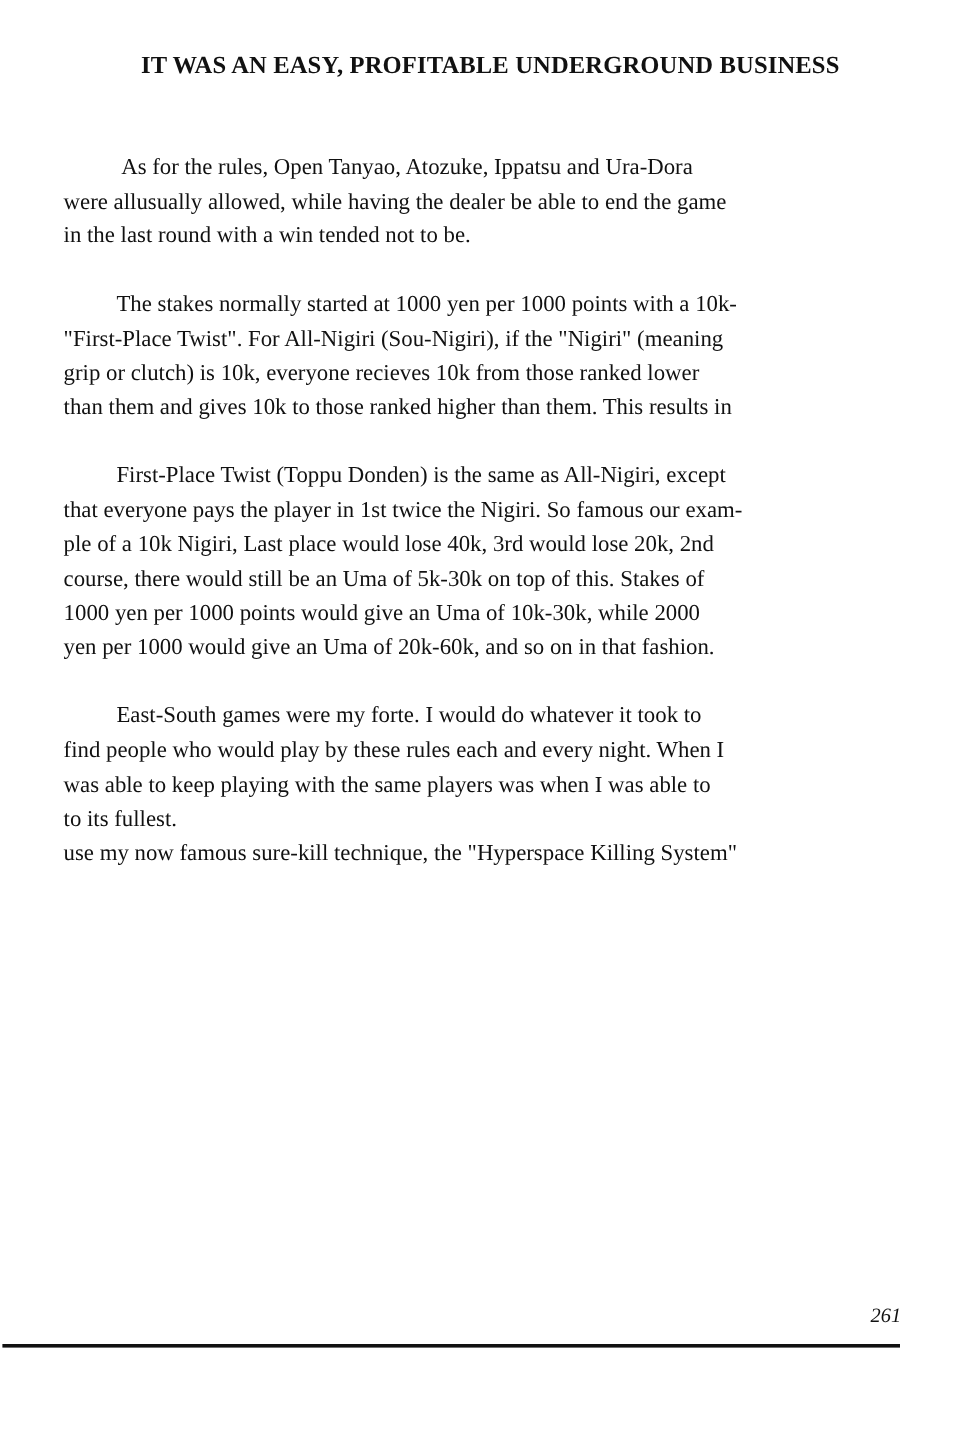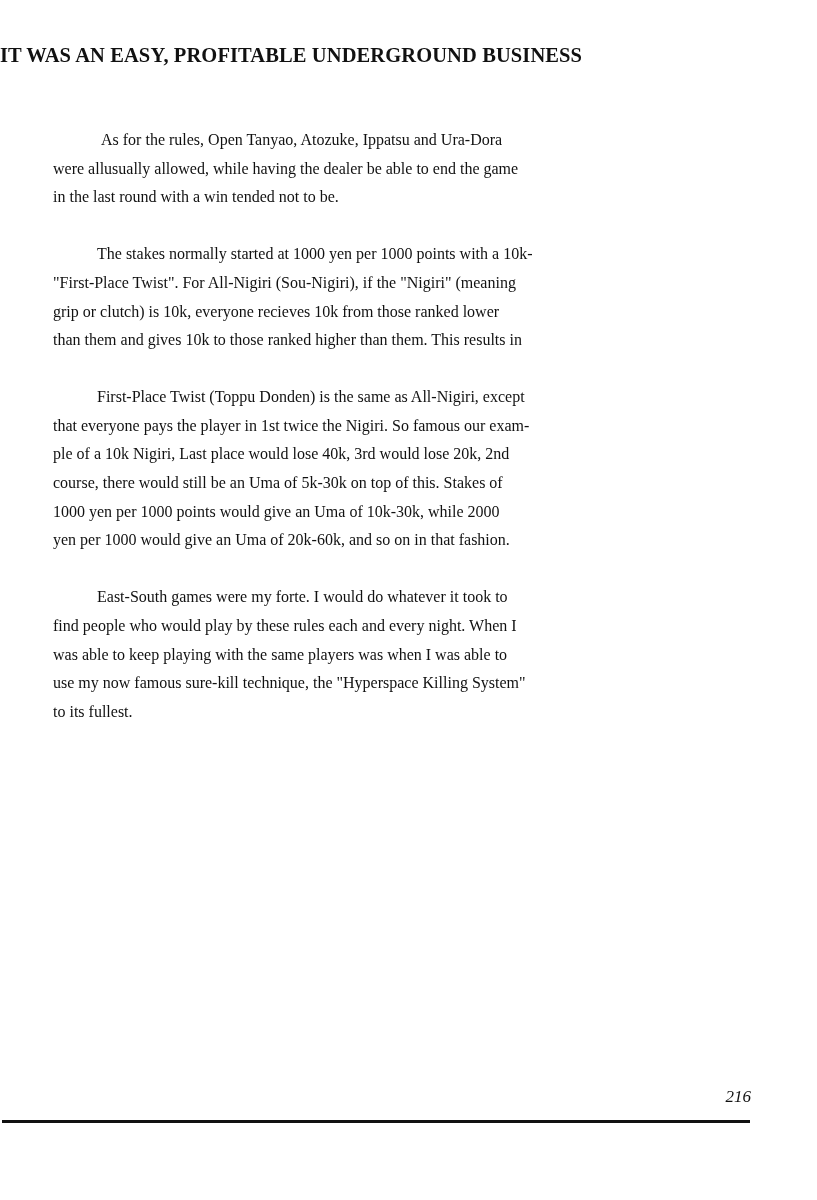--- a/index.html
+++ b/index.html
@@ -13,38 +13,39 @@
       position: relative;
       overflow: hidden;
       font-family: "Liberation Serif", "DejaVu Serif", serif;
       color: #111111;
     }
     .page-title {
       position: absolute;
       left: 0;
       width: 817px;
       top: 41px;
+      text-align: center;
       font-weight: bold;
       font-size: 20.5px;
       letter-spacing: 0.1px;
       line-height: 28px;
       margin: 0;
     }
     .body-text {
       position: absolute;
       left: 53px;
       top: 126px;
       width: 760px;
     }
     .para {
       margin: 0 0 28px 0;
     }
     .line {
       display: block;
-      font-size: 16px;
+      font-size: 19px;
       line-height: 28.7px;
       white-space: nowrap;
     }
     .indent {
       padding-left: 44px;
     }
     .indent-first {
       padding-left: 48px;
     }
     .page-number {
@@ -86,19 +87,19 @@
     <span class="line">that everyone pays the player in 1st twice the Nigiri. So famous our exam-</span>
     <span class="line">ple of a 10k Nigiri, Last place would lose 40k, 3rd would lose 20k, 2nd</span>
     <span class="line">course, there would still be an Uma of 5k-30k on top of this. Stakes of</span>
     <span class="line">1000 yen per 1000 points would give an Uma of 10k-30k, while 2000</span>
     <span class="line">yen per 1000 would give an Uma of 20k-60k, and so on in that fashion.</span>
   </p>
   <p class="para">
     <span class="line indent">East-South games were my forte. I would do whatever it took to</span>
     <span class="line">find people who would play by these rules each and every night. When I</span>
     <span class="line">was able to keep playing with the same players was when I was able to</span>
+    <span class="line">to its fullest.</span>
     <span class="line">use my now famous sure-kill technique, the "Hyperspace Killing System"</span>
-    <span class="line">to its fullest.</span>
   </p>
 </div>
 
-<div class="page-number">216</div>
+<div class="page-number">261</div>
 <div class="footer-rule"></div>
 
 </body></html>

